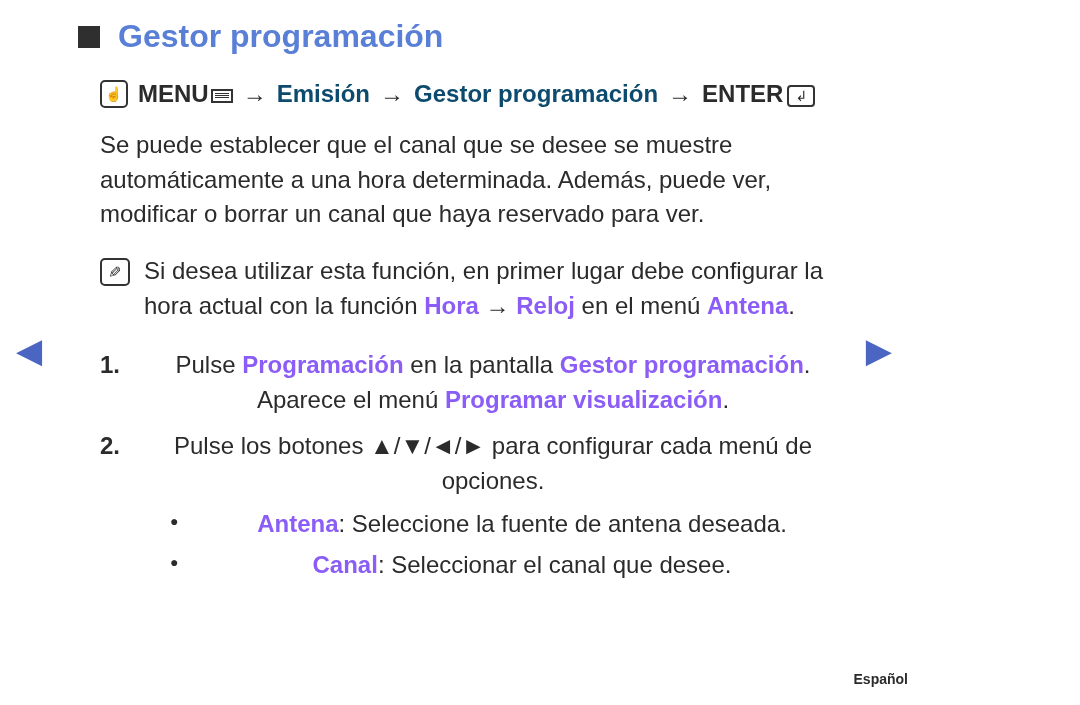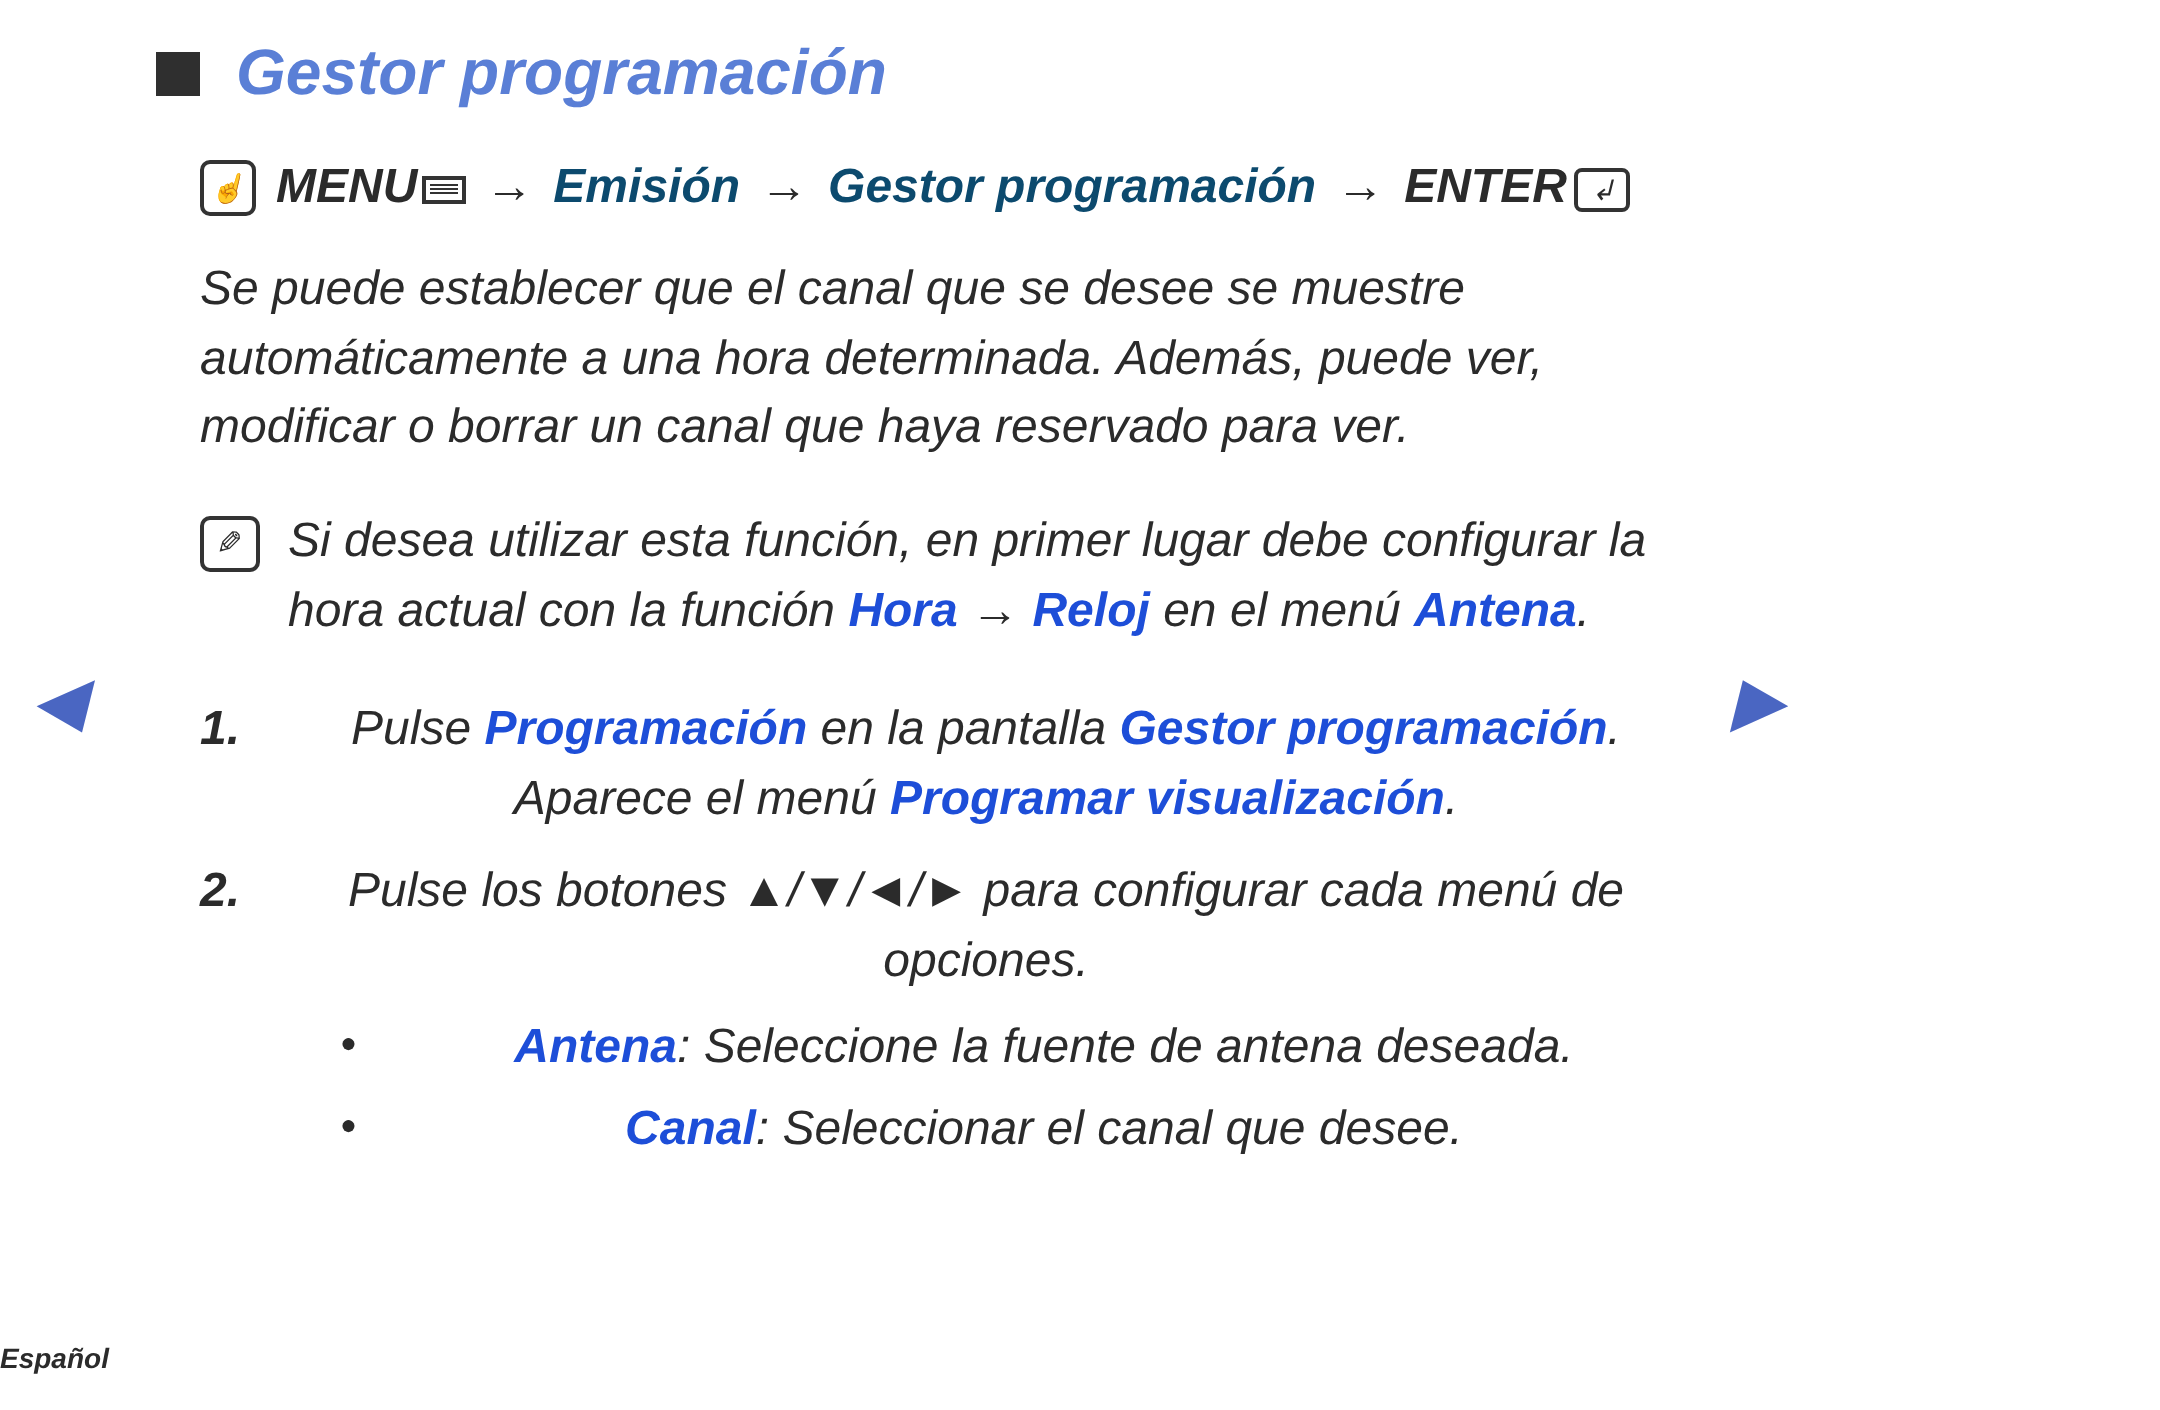--- a/index.html
+++ b/index.html
@@ -1,44 +1,44 @@
 <!DOCTYPE html>
 <html><head>
 <meta charset="utf-8">
 <style>
   * { box-sizing: border-box; margin: 0; padding: 0; }
   html, body { width: 1080px; height: 705px; font-family: Arial, Helvetica, sans-serif; background: #fff; color: #2b2b2b; }
-  .page { position: relative; width: 908px; height: 705px; padding: 18px 50px 0 50px; font-style: italic; }
+  .page { position: relative; width: 908px; height: 705px; padding: 18px 50px 0 50px; }
   .title-row { display: flex; align-items: center; gap: 18px; margin-left: 28px; margin-bottom: 22px; }
   .title-square { width: 22px; height: 22px; background: #2f2f2f; }
   .title { font-size: 32px; font-weight: bold; color: #5a7fd6; }
   .body { margin-left: 50px; margin-right: 10px; font-size: 24px; line-height: 1.45; }
   .path-row { display: flex; align-items: center; gap: 10px; margin-bottom: 16px; flex-wrap: wrap; }
   .navicon-box { width: 28px; height: 28px; border: 2px solid #333; border-radius: 5px; display: inline-flex; align-items: center; justify-content: center; font-size: 14px; }
   .menurect { width: 22px; height: 14px; border: 2px solid #333; display: inline-flex; flex-direction: column; justify-content: space-evenly; padding: 1px 2px; vertical-align: middle; margin-left: 2px; }
   .menurect span { display:block; height:1px; background:#333; }
   .enterbox { width: 28px; height: 22px; border: 2px solid #333; border-radius: 4px; display: inline-flex; align-items: center; justify-content: center; font-size: 14px; vertical-align: middle; margin-left: 4px; }
   .bold { font-weight: bold; }
   .brand { color: #0c4a6e; }
-  .blue { color: #1d4ed8; }
+  .blue { color: #8b5cf6; }
   .arrow-sep { font-size: 24px; }
   .para { margin-bottom: 22px; }
   .note-row { display: flex; gap: 14px; margin-bottom: 24px; }
   .note-icon { width: 30px; height: 28px; border: 2px solid #333; border-radius: 5px; display:flex; align-items:center; justify-content:center; font-size:16px; flex-shrink:0; margin-top:4px; font-style: normal; }
   .note-icon::after { content: "✎"; transform: scaleX(-1); }
   ol.steps { list-style: none; counter-reset: step; }
   ol.steps > li { counter-increment: step; position: relative; padding-left: 38px; margin-bottom: 12px; text-align: center; }
   ol.steps > li::before { content: counter(step) "."; position: absolute; left: 0; top: 0; font-weight: bold; }
   ul.bullets { list-style: none; margin-top: 8px; margin-left: 32px; }
   ul.bullets > li { position: relative; padding-left: 26px; margin-bottom: 6px; }
   ul.bullets > li::before { content: "●"; position: absolute; left: 0; top: 4px; font-size: 14px; }
   .nav-left, .nav-right { position: absolute; top: 330px; font-size: 34px; }
   .nav-left { left: 16px; color: #4a66c2; }
   .nav-right { right: 16px; color: #4a66c2; }
-  .footer { position: absolute; bottom: 18px; width: 100%; left: 0; text-align: left; font-size: 14px; font-weight: bold; color: #2b2b2b; }
+  .footer { position: absolute; bottom: 18px; width: 100%; left: 0; text-align: right; font-size: 14px; font-weight: bold; color: #2b2b2b; }
 </style>
 </head>
 <body>
 
 <div class="page">
 
   <div class="title-row">
     <div class="title-square"></div>
     <div class="title">Gestor programación</div>
   </div>

